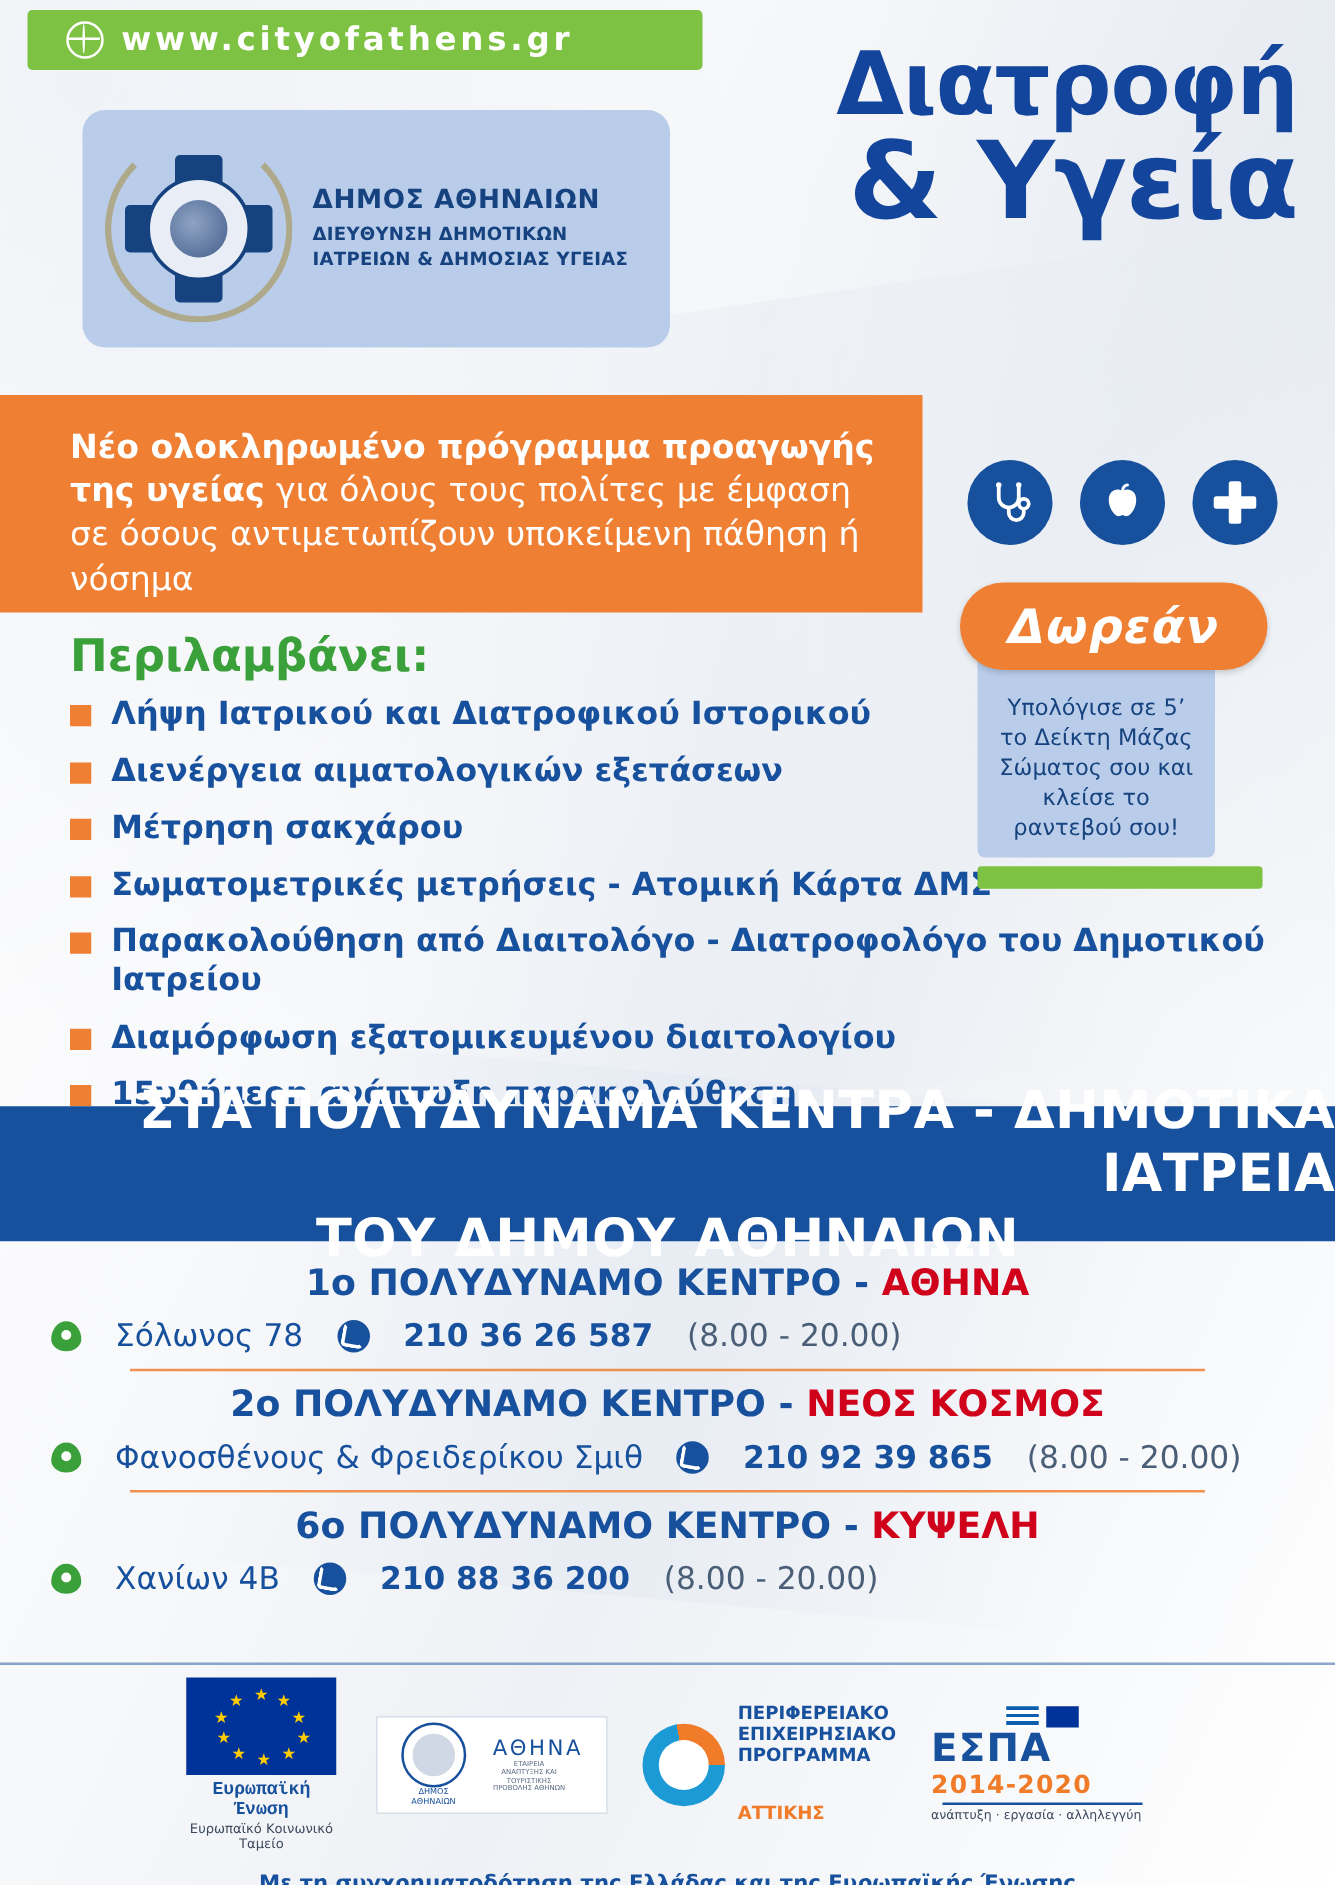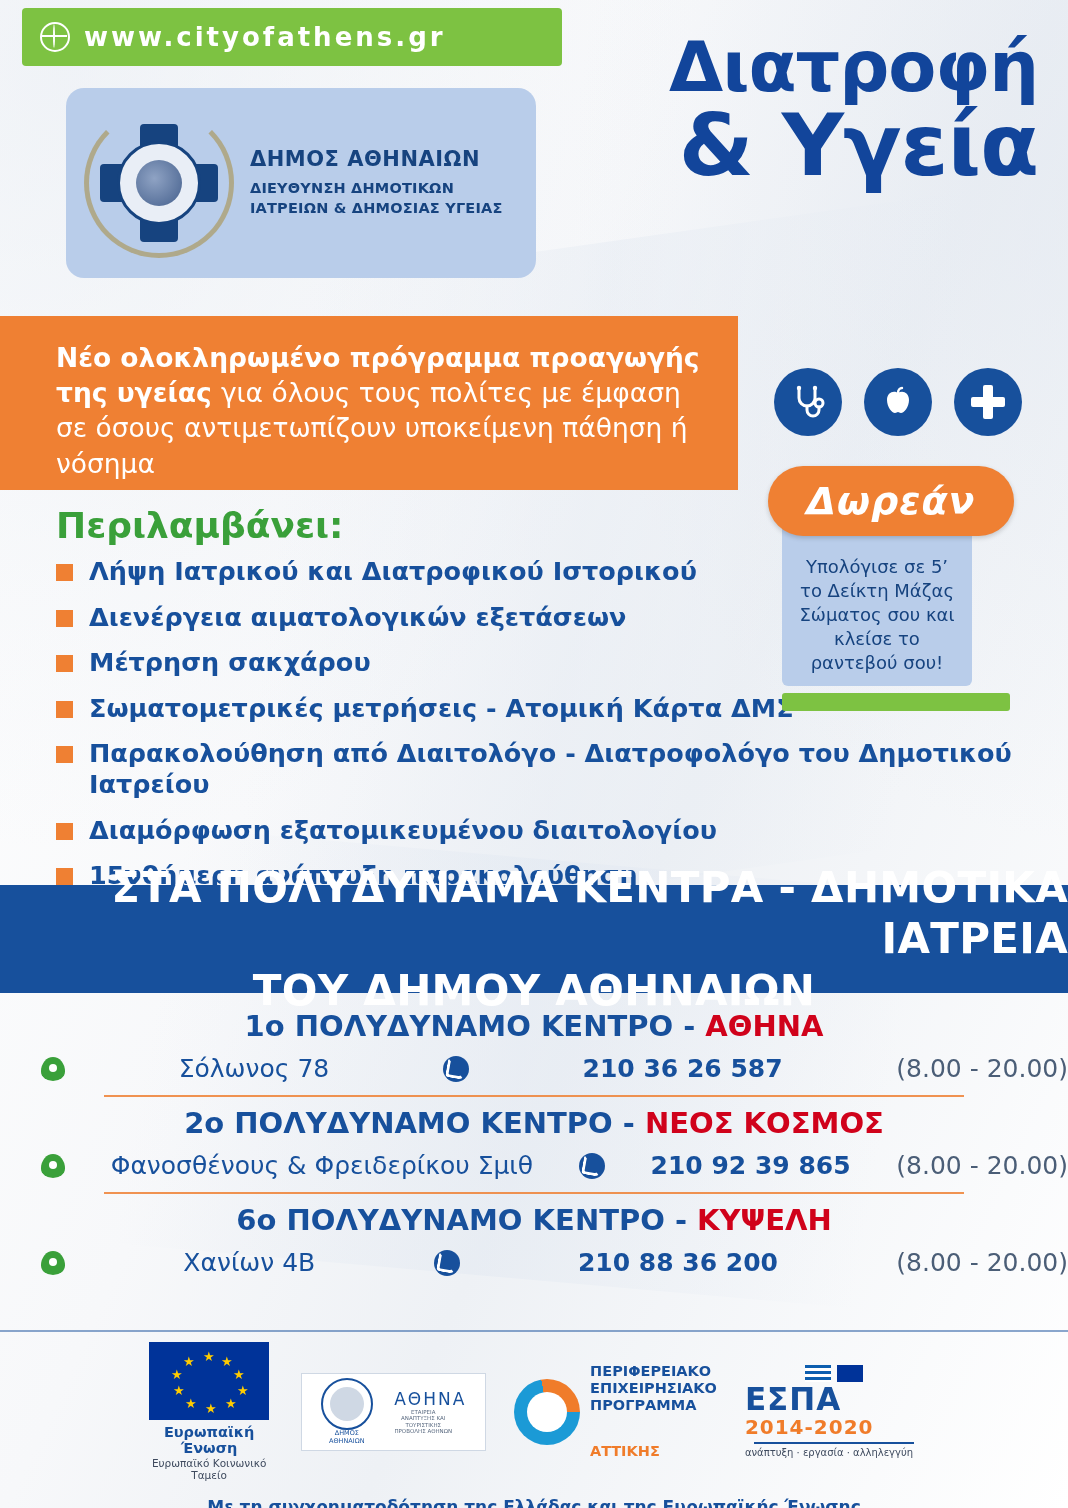--- a/index.html
+++ b/index.html
@@ -24,23 +24,23 @@
        background:radial-gradient(ellipse at 80% 20%, rgba(221,228,238,.85) 0%, rgba(255,255,255,0) 65%);}
   .sw3{top:260px;left:-200px;width:1400px;height:640px;
        background:linear-gradient(105deg, rgba(236,240,245,0) 35%, rgba(228,234,242,.85) 55%, rgba(236,240,245,0) 78%);
        transform:rotate(-8deg);}
   .sw4{bottom:230px;left:-80px;width:1200px;height:420px;
        background:linear-gradient(95deg, rgba(230,236,244,0) 20%, rgba(224,231,241,.8) 50%, rgba(230,236,244,0) 80%);
        transform:rotate(5deg);}
 
   
   .urlbar{
-    position:absolute;top:8px;left:22px;width:540px;height:58px;
+    position:absolute;top:8px;left:22px;width:540px;height:48px;
     background:#7dc242;border-radius:4px;
-    display:flex;align-items:center;gap:14px;padding-left:18px;
+    display:flex;align-items:center;gap:14px;padding-left:31px;
     box-sizing:border-box;
   }
   .globe{width:26px;height:26px;border-radius:50%;border:2px solid #fff;position:relative;flex:none;}
   .globe:before{content:"";position:absolute;top:11px;left:-1px;width:26px;height:2px;background:#fff;}
   .globe:after{content:"";position:absolute;top:0;left:11px;width:2px;height:24px;background:#fff;border-radius:50%;
                box-shadow:none;transform:scaleX(1);}
   .urltext{color:#fff;font-size:26px;font-weight:bold;letter-spacing:3px;font-family:"DejaVu Sans",sans-serif;}
 
   
   .title{
@@ -122,39 +122,39 @@
     position:absolute;top:885px;left:0;width:1068px;height:108px;background:#17509c;
     display:flex;flex-direction:column;align-items:center;justify-content:center;
   }
   .blueband div{color:#fff;font-size:42px;font-weight:bold;line-height:1.22;text-align:right;letter-spacing:.3px;}
 
   
   .centers{position:absolute;top:1000px;left:0;width:1068px;}
   .center{text-align:center;padding:9px 0 4px;}
   .center .hd{font-size:29px;font-weight:bold;color:#17509c;}
   .center .hd .city{color:#d0021b;}
-  .center .addr{margin-top:11px;font-size:25px;color:#17509c;display:flex;align-items:center;justify-content:space-between;gap:27px;flex-wrap:nowrap;padding-left:41px;}
+  .center .addr{margin-top:11px;font-size:25px;color:#17509c;display:flex;align-items:center;justify-content:flex-start;gap:27px;flex-wrap:nowrap;padding-left:41px;}
   .center .addr .txt{font-weight:normal;}
   .center .addr .tel{font-weight:bold;}
   .center .addr .hours{color:#4b5e77;font-weight:normal;}
   .pin{width:24px;height:24px;background:#3aa03a;border-radius:50% 50% 50% 50%/60% 60% 40% 40%;position:relative;flex:none;}
   .pin:after{content:"";position:absolute;left:50%;top:7px;transform:translateX(-50%);width:8px;height:8px;background:#fff;border-radius:50%;}
   .phone{width:26px;height:26px;background:#17509c;border-radius:50%;position:relative;flex:none;}
   .phone:after{content:"";position:absolute;left:50%;top:50%;transform:translate(-50%,-50%) rotate(10deg);
     width:13px;height:13px;border:3px solid #fff;border-radius:4px 4px 6px 4px;border-top-color:transparent;border-right-color:transparent;}
   .divider{height:2px;background:#ef8033;width:860px;margin:8px auto 0;opacity:.85;}
 
   
   .footline{position:absolute;top:1330px;left:0;width:1068px;height:2px;background:#17509c;opacity:.5;}
   .footer{position:absolute;top:1342px;left:0;width:1068px;}
   .logos{display:flex;align-items:center;justify-content:center;gap:28px;}
   .eu{width:128px;text-align:center;}
   .euflag{width:120px;height:78px;background:#003399;position:relative;margin:0 auto;}
   .euflag .star{position:absolute;color:#ffcc00;font-size:13px;line-height:13px;}
-  .eu .c1{font-size:14.5px;font-weight:bold;color:#17509c;margin-top:4px;}
+  .eu .c1{font-size:14.5px;font-weight:bold;color:#17509c;margin-top:4px;font-family:Liberation Mono, monospace;}
   .eu .c2{font-size:10.5px;color:#3e4a5e;margin-top:1px;text-align:center;}
   .mlogo{width:185px;height:78px;border:1px solid #cfd8e4;background:#fff;display:flex;align-items:center;justify-content:space-around;padding:0 8px;box-sizing:border-box;}
   .mlogo .mseal{width:48px;height:48px;border-radius:50%;border:2px solid #17509c;position:relative;}
   .mlogo .mseal:after{content:"";position:absolute;inset:7px;border-radius:50%;background:#cfd8e4;}
   .mlogo .mcap{font-size:6.5px;color:#17509c;text-align:center;width:52px;line-height:1.15;}
   .mlogo .athina{font-size:17px;color:#17509c;letter-spacing:2px;text-align:center;}
   .mlogo .athsub{font-size:5.5px;color:#5a6a80;line-height:1.1;text-align:center;width:58px;}
   .pep{display:flex;align-items:center;gap:10px;}
   .pepmark{width:66px;height:66px;border-radius:50%;background:conic-gradient(from 200deg,#1b9ad6 0deg,#1b9ad6 150deg,#f07c2a 150deg,#f07c2a 250deg,#1b9ad6 250deg);position:relative;}
   .pepmark:after{content:"";position:absolute;inset:13px;border-radius:50%;background:#fff;}

